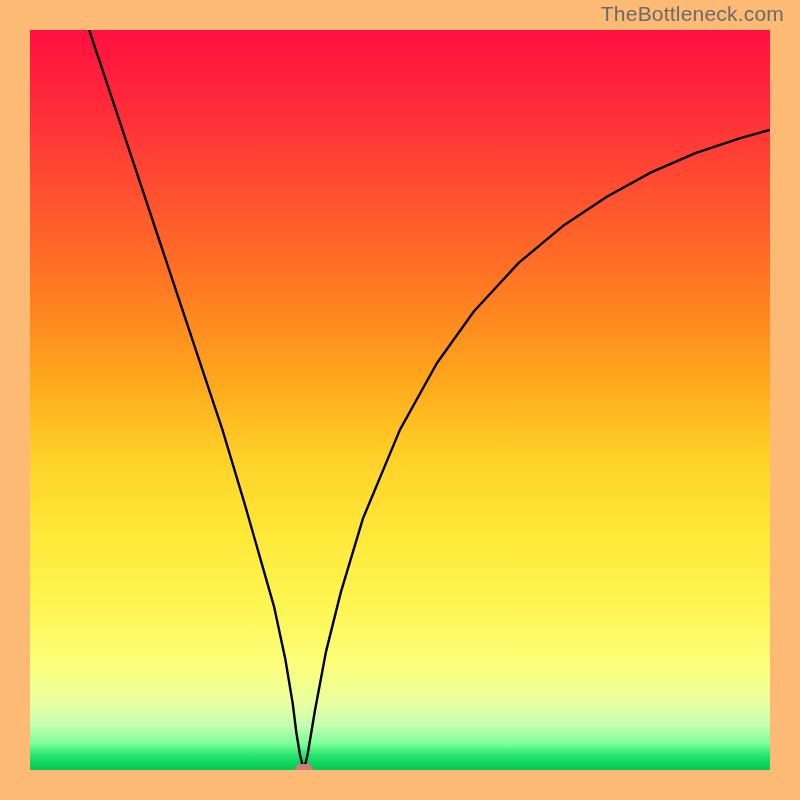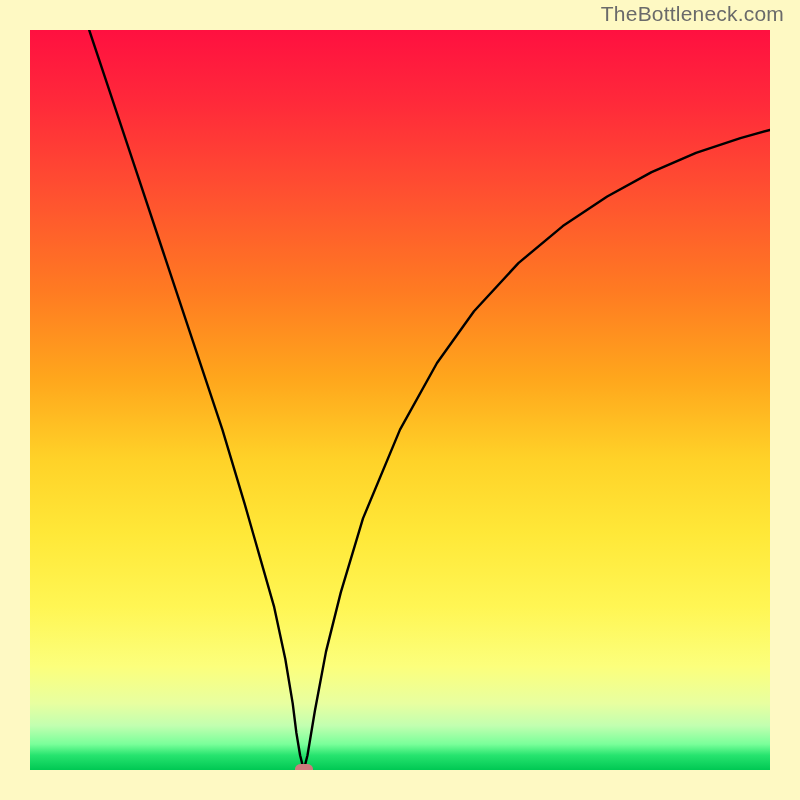--- a/index.html
+++ b/index.html
@@ -8,21 +8,21 @@
     width: 800px;
     height: 800px;
     background: #000;
     overflow: hidden;
     font-family: Arial, Helvetica, sans-serif;
   }
   .outer {
     position: relative;
     width: 800px;
     height: 800px;
-    background: #fef9c3;
+    background: #fdba74;
   }
   .attribution {
     position: absolute;
     top: 2px;
     right: 16px;
     color: #6a6a6a;
     font-size: 21px;
     font-weight: 500;
     letter-spacing: 0.2px;
   }

